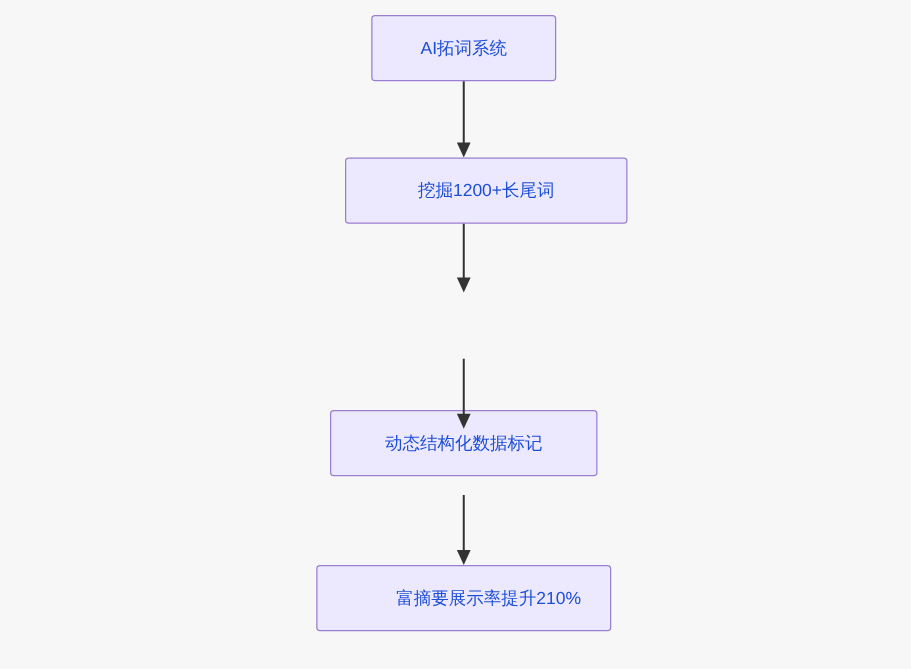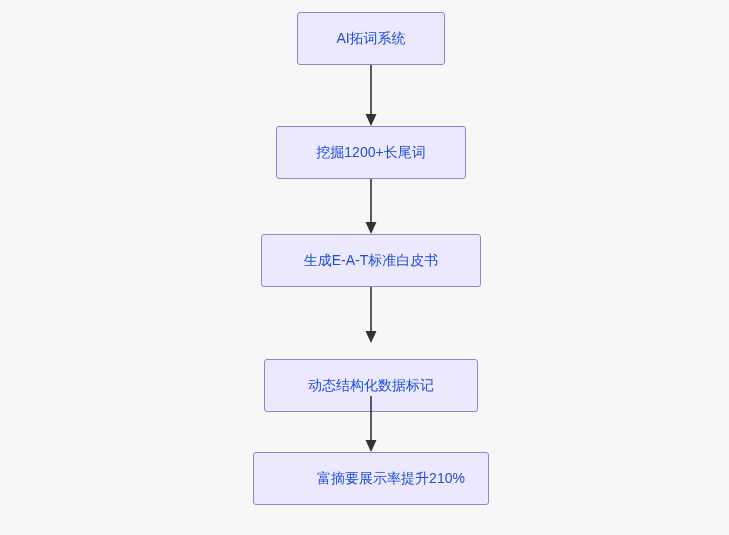--- a/index.html
+++ b/index.html
@@ -39,29 +39,26 @@
 </style>
 </head>
 <body>
 
 <div class="flow">
 
   <div class="node" style="left:297px; top:12px; width:148px; height:53px;">
     <span>AI拓词系统</span>
   </div>
 
-  <div class="node" style="left:276px; top:126px; width:190px; height:53px;">
+  <div class="node" style="left:276px; top:126px; width:226px; height:53px;">
     <span>挖掘1200+长尾词</span>
   </div>
 
-  <div class="node" style="left:261px; top:234px; width:220px; height:53px;">
-    <span>生成E-A-T标准白皮书</span>
-  </div>
 
-  <div class="node" style="left:264px; top:359px; width:214px; height:53px;">
+  <div class="node" style="left:264px; top:328px; width:214px; height:53px;">
     <span>动态结构化数据标记</span>
   </div>
 
   <div class="node" style="left:253px; top:452px; width:236px; height:53px;padding-left:40px;">
     <span>富摘要展示率提升210%</span>
   </div>
 
   <svg class="arrow" style="left:355px; top:63px;" width="32" height="66" viewBox="0 0 32 66">
     <line x1="16" y1="2" x2="16" y2="52" stroke="#333333" stroke-width="1.6"></line>
     <polygon points="16,63 10.5,51 21.5,51" fill="#333333"></polygon>

